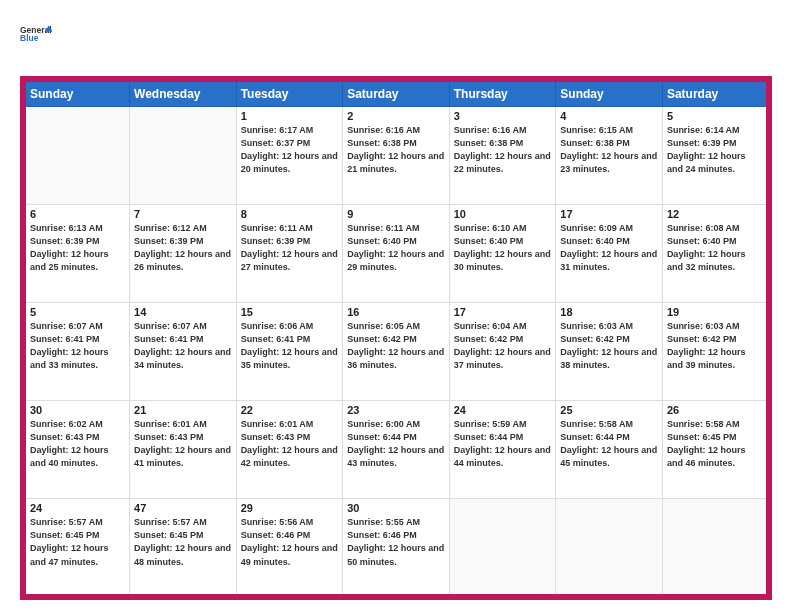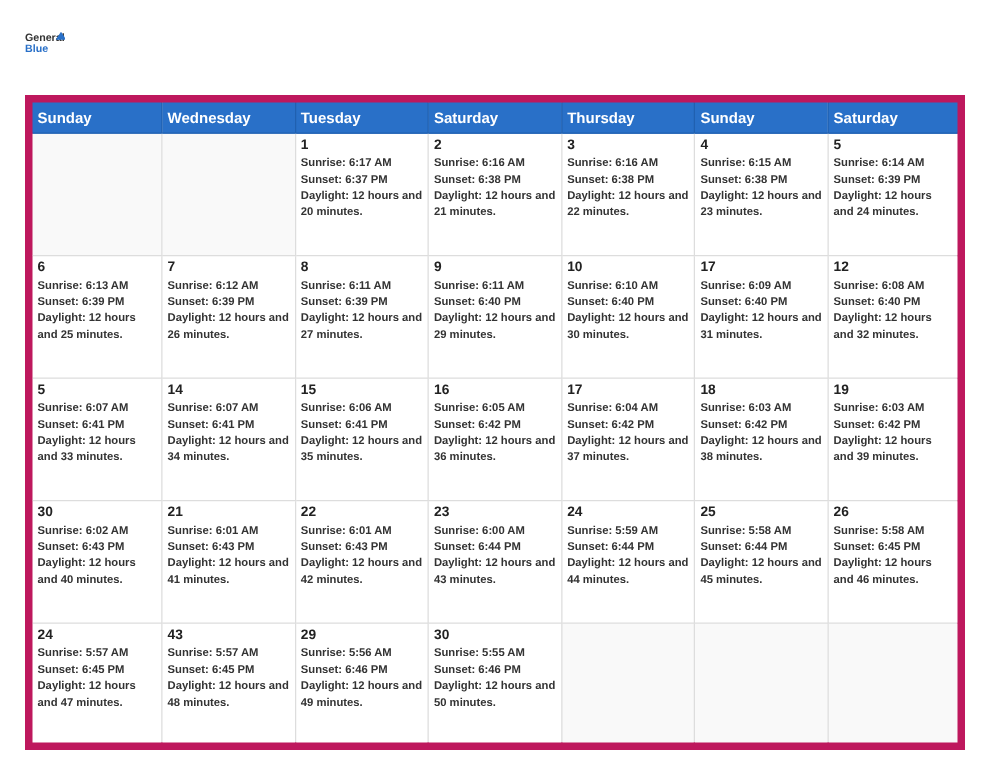--- a/index.html
+++ b/index.html
@@ -229,21 +229,21 @@
             <span class="day-num">26</span>
             <div class="day-info">Sunrise: 5:58 AM<br>Sunset: 6:45 PM<br>Daylight: 12 hours and 46 minutes.</div>
           </td>
         </tr>
         <tr>
           <td>
             <span class="day-num">24</span>
             <div class="day-info">Sunrise: 5:57 AM<br>Sunset: 6:45 PM<br>Daylight: 12 hours and 47 minutes.</div>
           </td>
           <td>
-            <span class="day-num">43</span>
+            <span class="day-num">47</span>
             <div class="day-info">Sunrise: 5:57 AM<br>Sunset: 6:45 PM<br>Daylight: 12 hours and 48 minutes.</div>
           </td>
           <td>
             <span class="day-num">29</span>
             <div class="day-info">Sunrise: 5:56 AM<br>Sunset: 6:46 PM<br>Daylight: 12 hours and 49 minutes.</div>
           </td>
           <td>
             <span class="day-num">30</span>
             <div class="day-info">Sunrise: 5:55 AM<br>Sunset: 6:46 PM<br>Daylight: 12 hours and 50 minutes.</div>
           </td>

